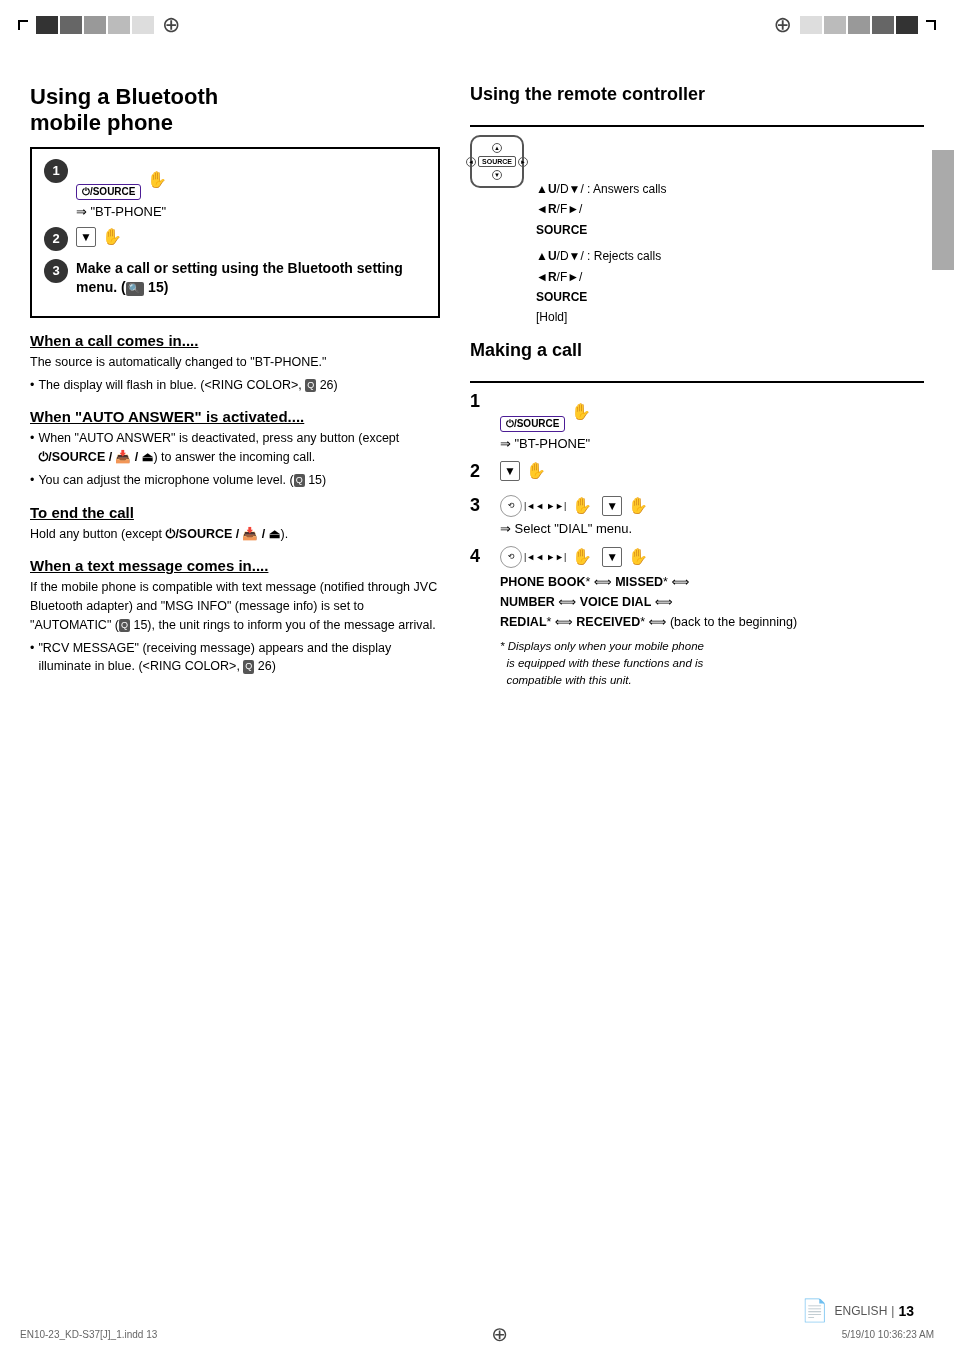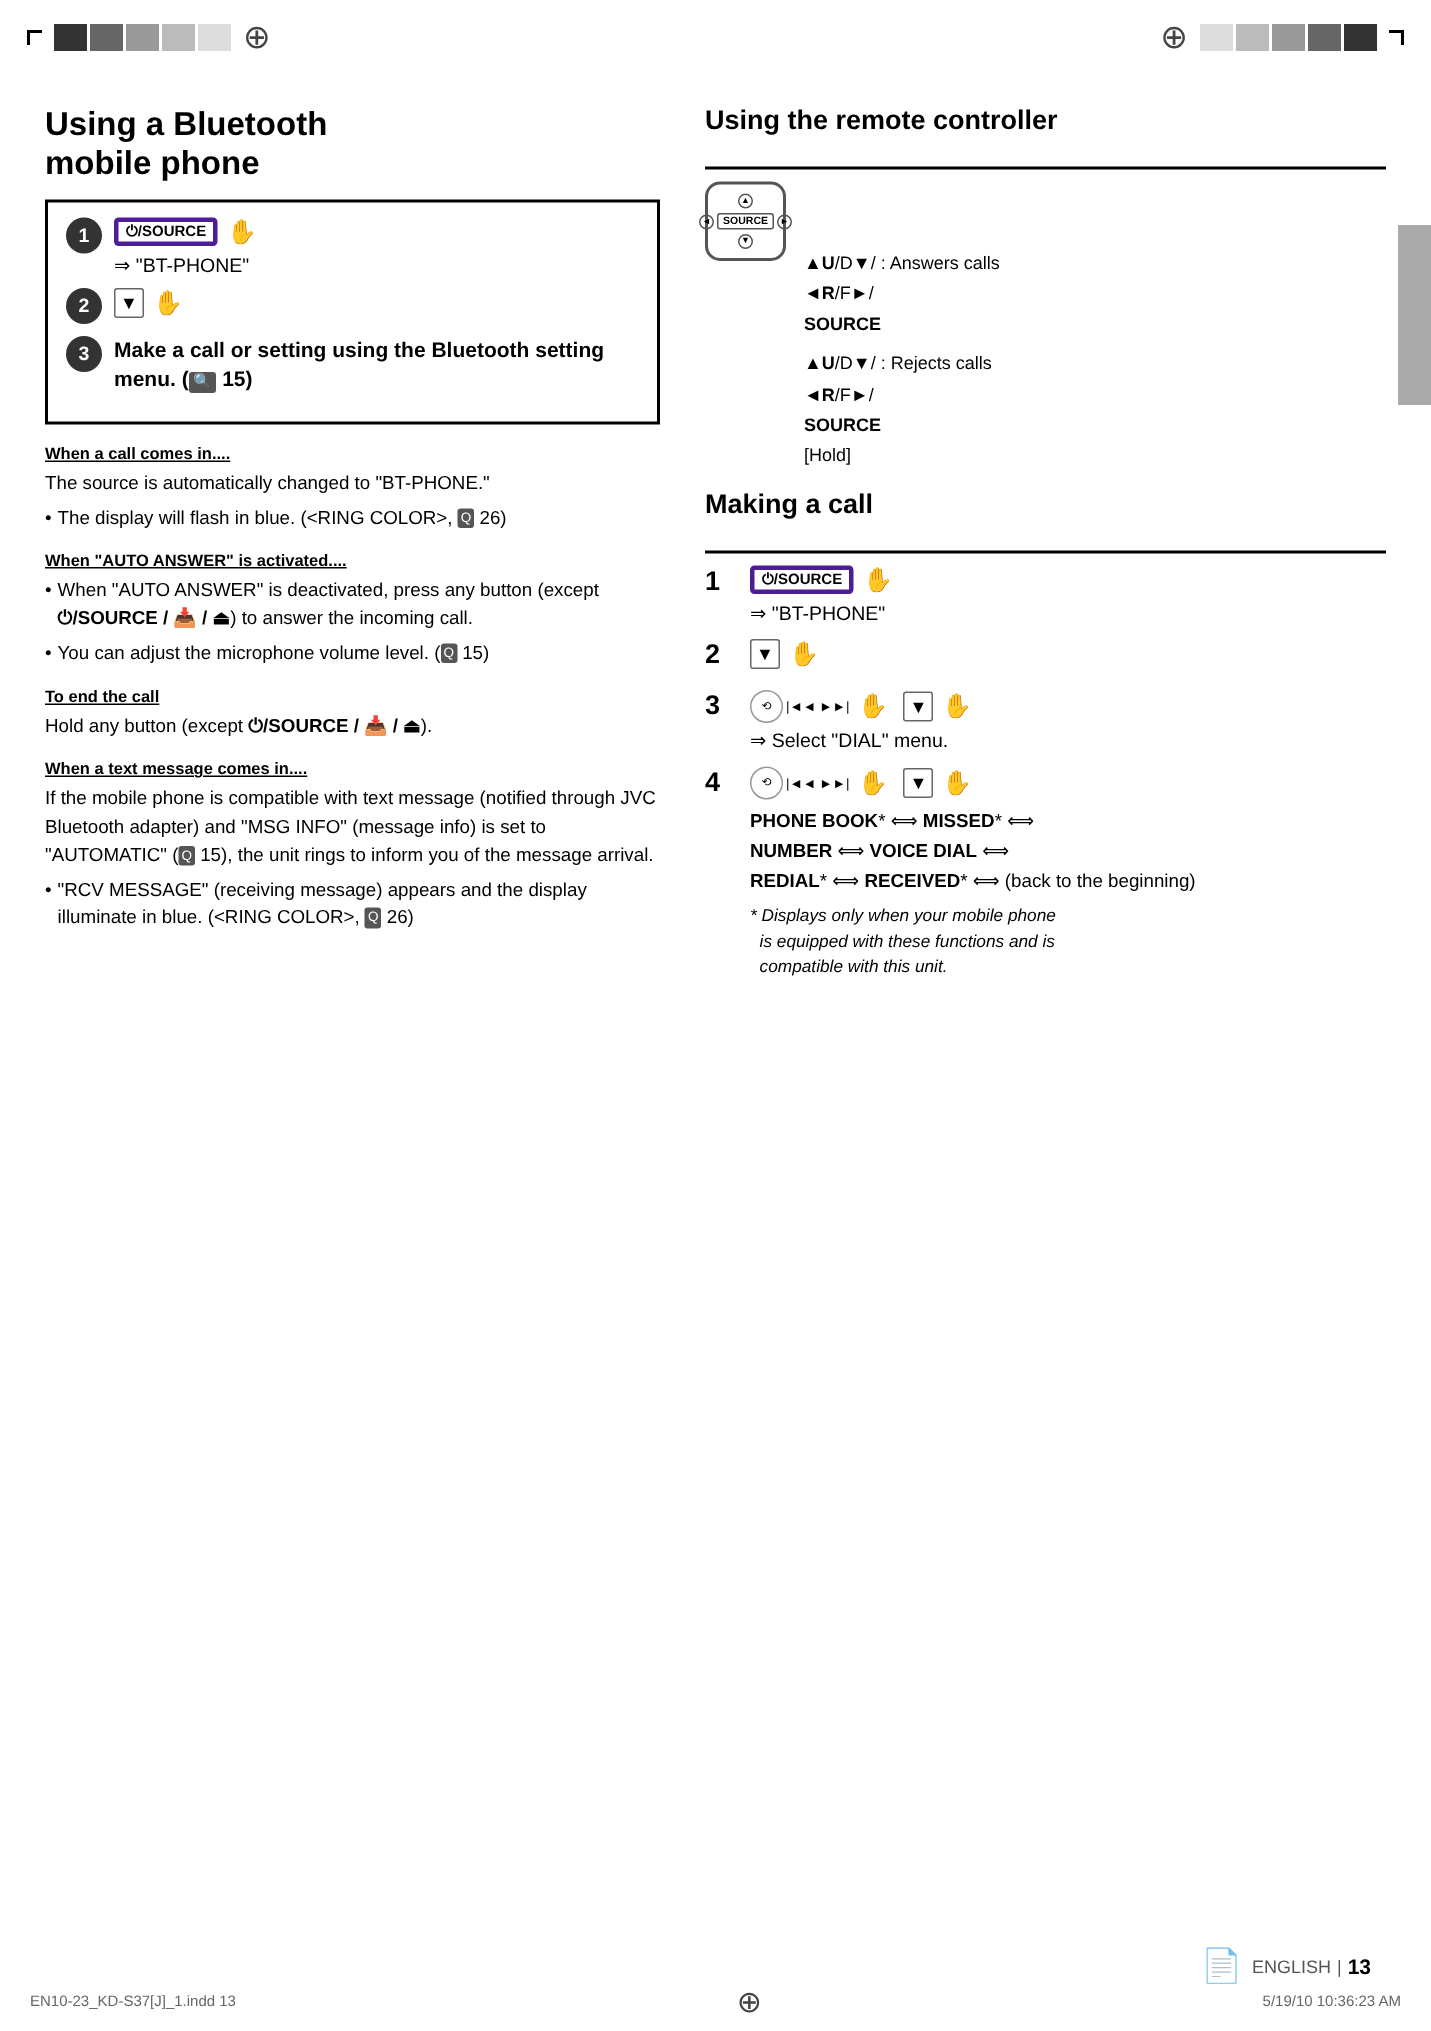--- a/index.html
+++ b/index.html
@@ -10,21 +10,21 @@
       font-family: Arial, Helvetica, sans-serif;
       font-size: 13px;
       color: #000;
       position: relative;
       overflow: hidden;
     }
 
     
     .content {
       position: absolute;
-      top: 70px; left: 30px;
+      top: 84px; left: 30px;
       width: 894px;
       height: 1220px;
     }
 
     
     .columns {
       display: flex;
       gap: 30px;
       width: 100%;
     }
@@ -78,25 +78,26 @@
       font-size: 13px;
       flex-shrink: 0;
     }
 
     .step-content {
       flex: 1;
     }
 
     .source-btn {
       display: inline-block;
-      border: 3px solid #4c1d95;
+      border: 1px solid #4c1d95;
       border-radius: 3px;
       padding: 1px 5px;
       font-size: 10px;
       font-weight: bold;
+      margin-top: 25px;
     }
 
     .bt-phone-text {
       font-size: 13px;
       margin-top: 2px;
     }
 
     .step3-highlight {
       font-weight: bold;
       font-size: 14px;
@@ -105,21 +106,21 @@
 
     
     .subsection {
       margin-bottom: 14px;
     }
 
     .subsection-title {
       font-weight: bold;
       text-decoration: underline;
       margin-bottom: 4px;
-      font-size: 11px;
+      font-size: 15px;
     }
 
     .subsection-body {
       font-size: 12.5px;
       line-height: 1.5;
     }
 
     .bullet-item {
       display: flex;
       gap: 4px;

